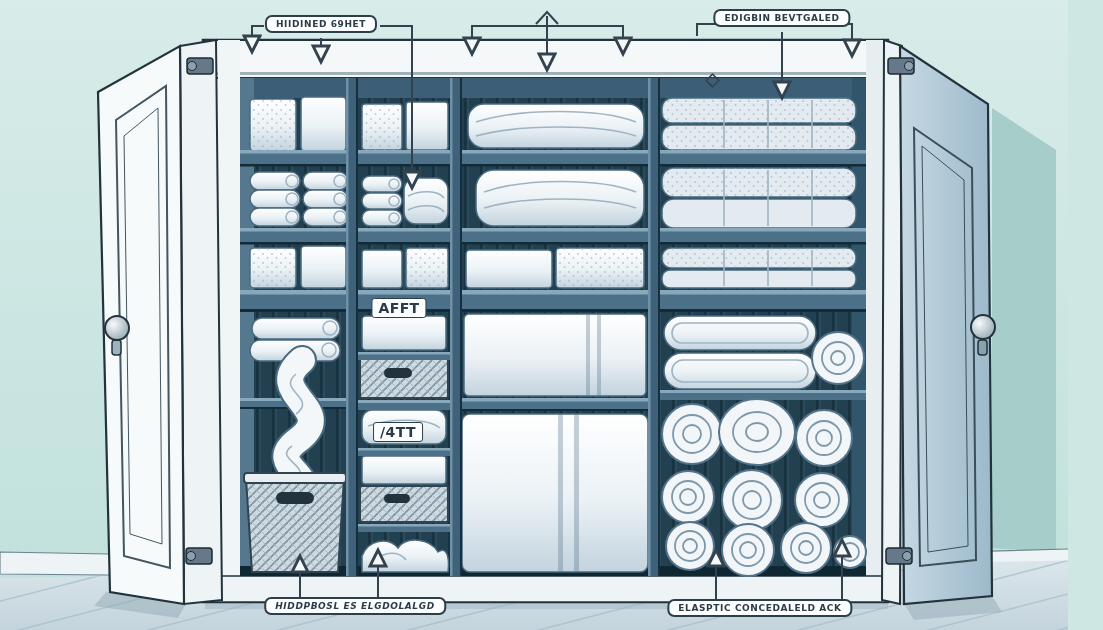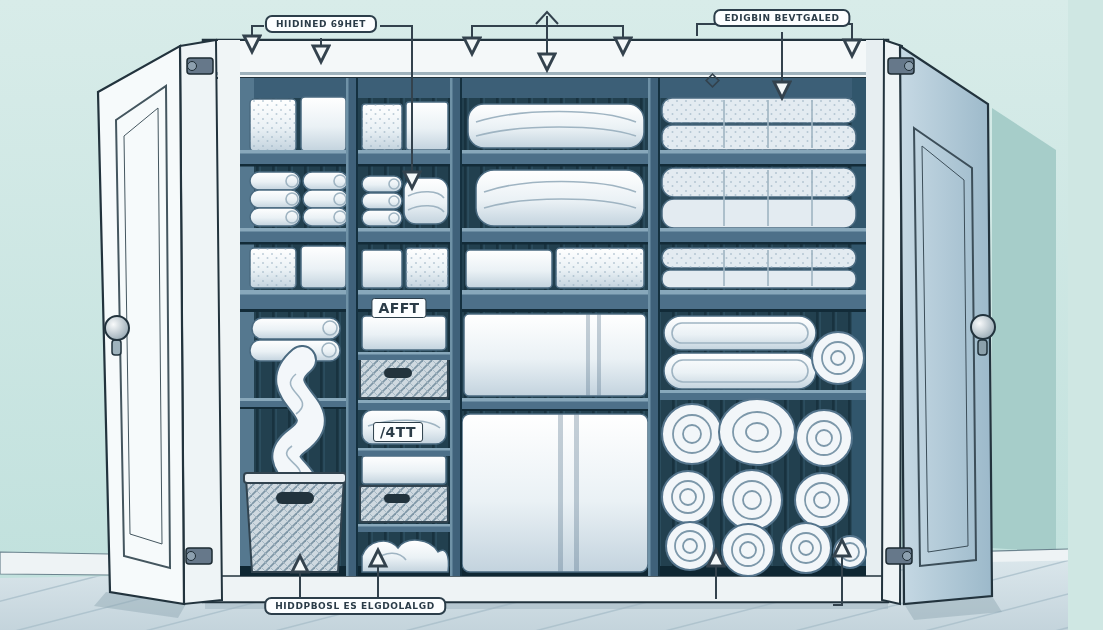--- a/index.html
+++ b/index.html
@@ -391,14 +391,15 @@
     <path class="lead" d="M378,597 V556" marker-end="url(#mA)"></path>
     <path class="lead" d="M716,599 V556" marker-end="url(#mA)"></path>
     <path class="lead" d="M833,605 H842 V546" marker-end="url(#mA)"></path>
   </g>
 </svg>
 
   <div class="callout" style="left:321px;top:15px;">HIIDINED 69HET</div>
   <div class="callout" style="left:782px;top:9px;">EDIGBIN BEVTGALED</div>
   <div class="callout small" style="left:399px;top:298px;">AFFT</div>
   <div class="callout small" style="left:398px;top:394px;margin-top:28px;">/4TT</div>
-  <div class="callout" style="left:355px;top:597px;">HIDDPBOSL ES ELGDOLALGD</div>
+  <div class="callout" style="left:355px;top:597px;font-style:italic;">HIDDPBOSL ES ELGDOLALGD</div>
+  <div class="callout" style="left:760px;top:599px;">ELASPTIC CONCEDALELD ACK</div>
 </div>
 
 </body></html>

